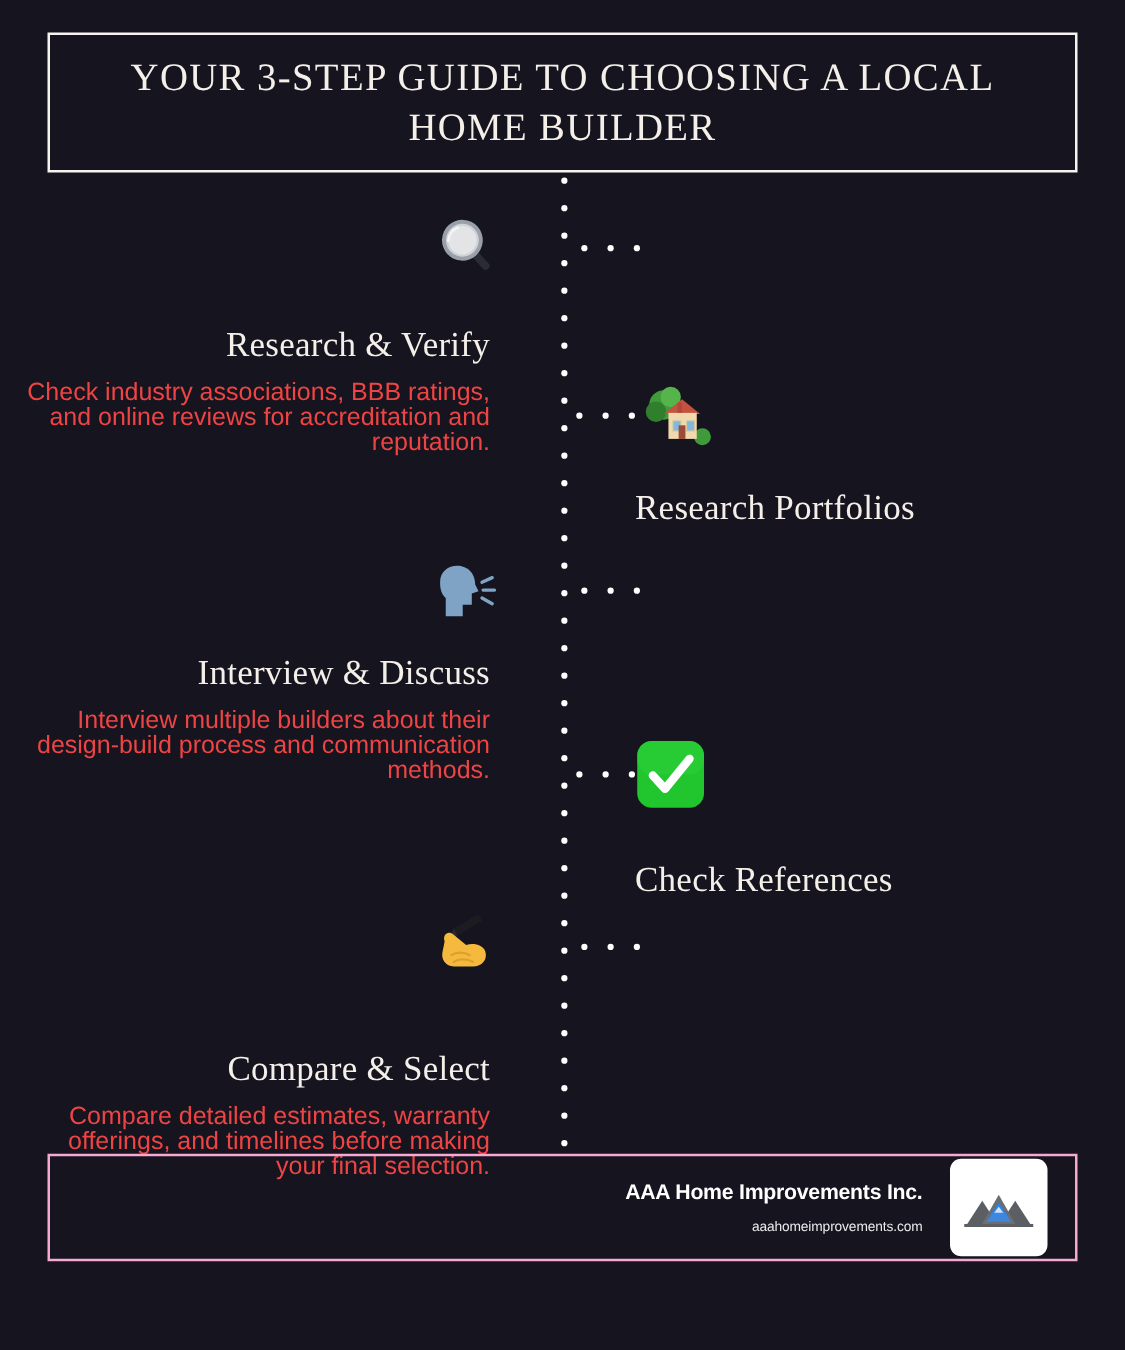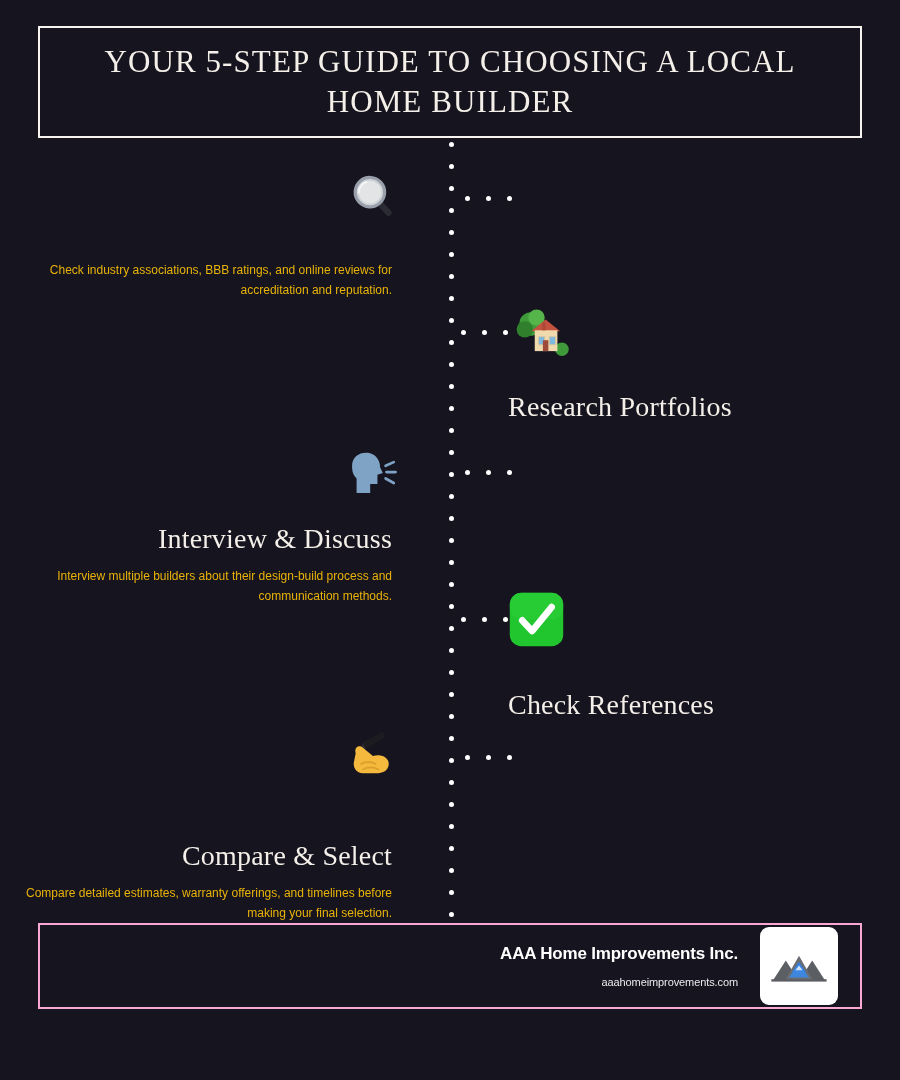--- a/index.html
+++ b/index.html
@@ -94,22 +94,22 @@
     font-family: "Liberation Serif", serif;
     color: #f4efe8;
     font-size: 28px;
     line-height: 34px;
     margin: 0 0 10px 0;
     font-weight: 400;
     letter-spacing: 0.2px;
   }
   .step-desc {
     font-family: "Liberation Sans", sans-serif;
-    color: #eab308;
-    font-size: 12px;
+    color: #ef4444;
+    font-size: 20px;
     line-height: 20px;
     margin: 0;
   }
 
   
   .step-icon {
     position: absolute;
     width: 58px;
     height: 58px;
   }
@@ -159,21 +159,21 @@
     justify-content: center;
   }
   .logo-tile svg { width: 60px; height: 44px; display: block; }
 </style>
 </head>
 <body>
 
 <div class="infographic">
 
   <div class="title-box">
-    <div class="title-text">YOUR 5-STEP GUIDE TO CHOOSING A LOCAL HOME BUILDER</div>
+    <div class="title-text">YOUR 3-STEP GUIDE TO CHOOSING A LOCAL HOME BUILDER</div>
   </div>
 
   <div class="timeline" id="timeline">
       <span class="tl-dot" style="top: 0px;"></span>
       <span class="tl-dot" style="top: 22px;"></span>
       <span class="tl-dot" style="top: 44px;"></span>
       <span class="tl-dot" style="top: 66px;"></span>
       <span class="tl-dot" style="top: 88px;"></span>
       <span class="tl-dot" style="top: 110px;"></span>
       <span class="tl-dot" style="top: 132px;"></span>
@@ -202,20 +202,21 @@
       <span class="tl-dot" style="top: 638px;"></span>
       <span class="tl-dot" style="top: 660px;"></span>
       <span class="tl-dot" style="top: 682px;"></span>
       <span class="tl-dot" style="top: 704px;"></span>
       <span class="tl-dot" style="top: 726px;"></span>
       <span class="tl-dot" style="top: 748px;"></span>
       <span class="tl-dot" style="top: 770px;"></span>
     </div>
 
   <div class="step-text left" style="top: 260px;">
+    <div class="step-heading">Research &amp; Verify</div>
     <div class="step-desc">Check industry associations, BBB ratings, and online reviews for accreditation and reputation.</div>
   </div>
   <div class="step-icon" style="left: 343px; top: 168px;">
     <svg viewBox="0 0 64 64">
       <g transform="rotate(-42 32 30)">
         <rect x="29" y="40" width="7" height="20" rx="3.2" fill="#2b2b33"></rect>
         <circle cx="32.5" cy="26" r="18" fill="#9aa0ab"></circle>
         <circle cx="32.5" cy="26" r="14.5" fill="#cfd2d6"></circle>
         <circle cx="32.5" cy="26" r="12.5" fill="#e2e4e6"></circle>
         <path d="M23 18 a13 13 0 0 1 14 -3" stroke="#f4f5f6" stroke-width="2.4" fill="none" stroke-linecap="round"></path>

